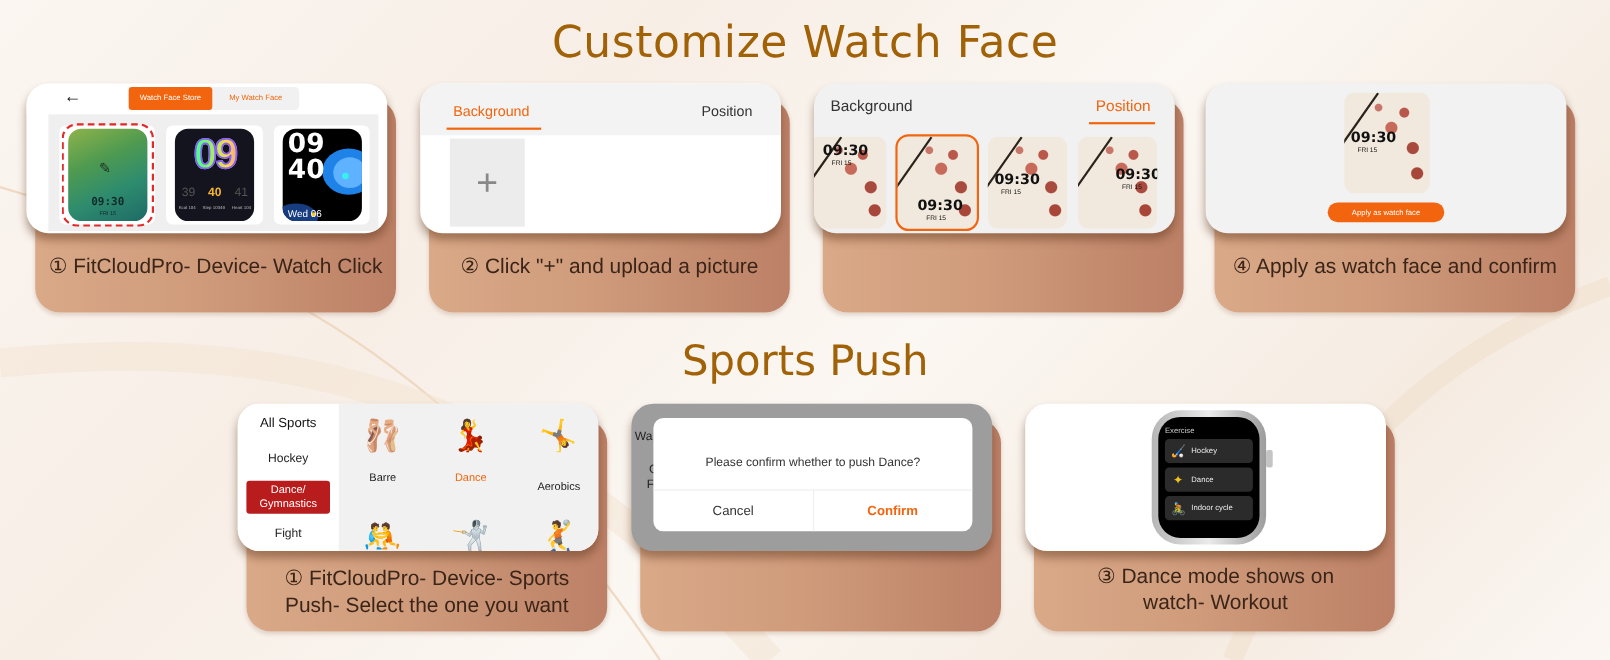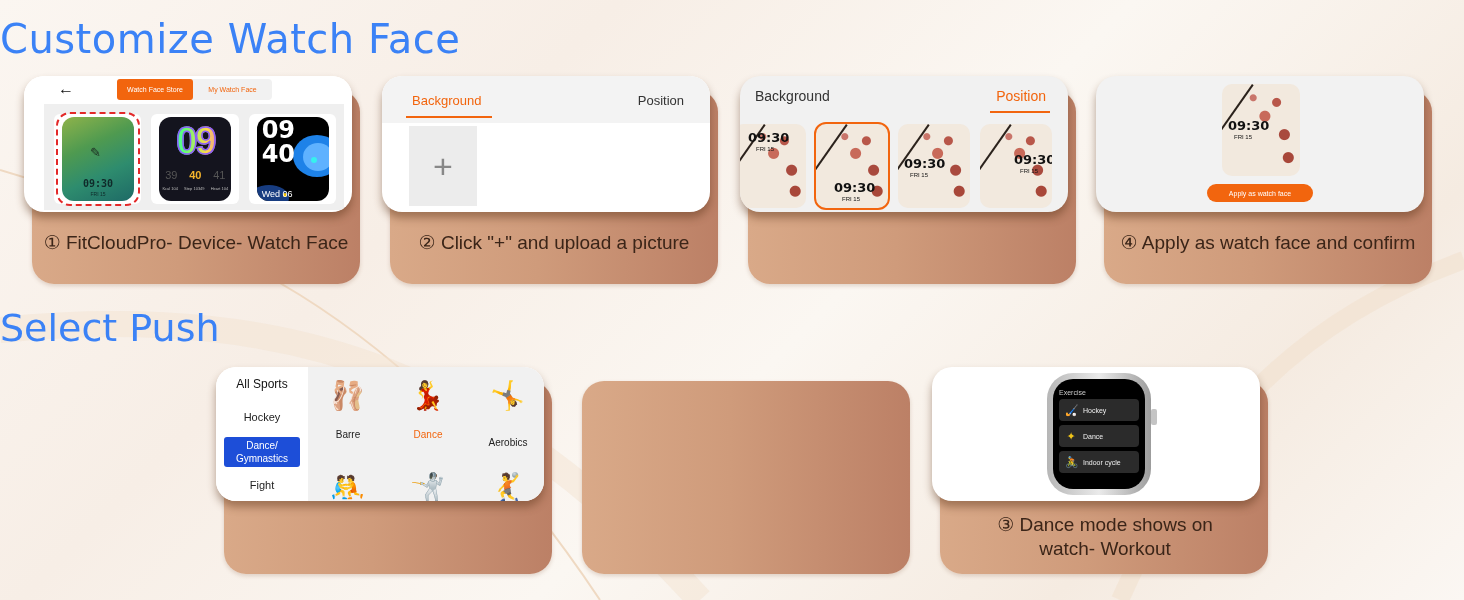--- a/index.html
+++ b/index.html
@@ -4,22 +4,22 @@
 <style>
   * { box-sizing: border-box; margin: 0; padding: 0; }
   html, body { width: 1464px; height: 600px; overflow: hidden; }
   body {
     font-family: "Liberation Sans", sans-serif;
     background: linear-gradient(135deg, #fbf6f1 0%, #f7eee6 30%, #fbf7f2 55%, #f5ebe1 80%, #fbf7f3 100%);
     position: relative;
   }
   .swoosh { position: absolute; pointer-events: none; }
   .section-title {
-    position: absolute; left: 0; width: 1464px; 
-    color: #3b82f6; font-family: "DejaVu Sans", sans-serif; font-weight: 400;
+    position: absolute; left: 0; width: 1464px; text-align: center;
+    color: #a16207; font-family: "DejaVu Sans", sans-serif; font-weight: 400;
   }
   #title-1 { top: 16px; font-size: 40px; letter-spacing: 0.5px; }
   #title-2 { top: 306px; font-size: 38px; }
 
   .step { position: absolute; }
   .step .base {
     position: absolute; left: 8px; right: 0; top: 14px; bottom: 0;
     border-radius: 22px;
     background: linear-gradient(90deg, #d9a988 0%, #cf9b7b 45%, #bc8066 100%);
     box-shadow: 0 2px 4px rgba(120,70,40,0.2);
@@ -92,21 +92,21 @@
   .blossom.sel { outline: 2px solid #f2650e; }
 
   
   .s4 { background:#f2f2f2 !important; }
   .s4 .apply { position:absolute; left: 111px; top: 108px; width: 106px; height: 18px; border-radius: 10px; background:#f2650e; color:#fff; font-size: 7px; display:flex; align-items:center; justify-content:center; }
 
   
   .p1 .side { position:absolute; left:0; top:0; width: 92px; height: 100%; background:#fff; }
   .p1 .side .it { position:absolute; width: 92px; text-align:center; font-size: 11px; color:#222; }
   .p1 .side .hd { top: 10px; font-size: 12px; font-weight:normal; color:#111; }
-  .p1 .side .sel { left: 8px; width: 76px; height: 30px; top: 70px; background:#1d4ed8; color:#fff; border-radius: 3px; font-size: 10px; line-height: 13px; padding-top:2px; }
+  .p1 .side .sel { left: 8px; width: 76px; height: 30px; top: 70px; background:#b91c1c; color:#fff; border-radius: 3px; font-size: 10px; line-height: 13px; padding-top:2px; }
   .p1 .main { position:absolute; left: 92px; top:0; right:0; height:100%; background:#f1f1f1; }
   .p1 .sp { position:absolute; width: 80px; text-align:center; font-size: 10px; color:#222; }
   .p1 .fig { position:absolute; font-size: 28px; width: 80px; text-align:center; }
 
   
   .p2 { background:#9d9d9d !important; }
   .p2 .peek { position:absolute; left: 3px; font-size: 11px; color:#222; }
   .p2 .dialog { position:absolute; left: 20px; top: 13px; width: 290px; height: 103px; background:#fff; border-radius: 9px; }
   .p2 .msg { position:absolute; top: 35px; width:100%; text-align:center; font-size: 11px; color:#333; }
   .p2 .hr { position:absolute; top: 65px; left:0; right:0; height:1px; background:#eee; }
@@ -177,21 +177,21 @@
           <div class="cloud2"></div>
           <div class="dot"></div>
           <div class="cloud3"></div>
           <div class="dot2"></div>
           <div class="h"><span>09</span><br><span>40</span></div>
           <div class="day">Wed  06</div>
         </div>
       </div>
     </div>
   </div>
-  <div class="caption" style="top:155px;">① FitCloudPro- Device- Watch Face</div>
+  <div class="caption" style="top:155px;">① FitCloudPro- Device- Watch Click</div>
 </div>
 
 <div class="step" style="left:382px;top:76px;width:336px;height:208px;">
   <div class="base"></div>
   <div class="screen s2" style="height:136px;">
     <div class="tabs">
       <span class="tab bg">Background</span>
       <span class="tab pos">Position</span>
       <div class="ul"></div>
     </div>
@@ -239,21 +239,21 @@
     <div class="blossom" style="position:absolute;left:126px;top:8px;width:78px;height:92px;">
         <div class="branch"></div>
       <span class="tm" style="left:6px;top:34px;">09:30</span>
       <span class="dt" style="left:12px;top:50px;">FRI 15</span>
       </div>
     <div class="apply">Apply as watch face</div>
   </div>
   <div class="caption" style="top:155px;">④ Apply as watch face and confirm</div>
 </div>
 
-<h2 id="title-2" class="section-title">Select Push</h2>
+<h2 id="title-2" class="section-title">Sports Push</h2>
 
 <div class="step" style="left:216px;top:367px;width:336px;height:207px;">
   <div class="base"></div>
   <div class="screen p1" style="height:134px;">
     <div class="side">
       <div class="it hd">All Sports</div>
       <div class="it" style="top:44px;">Hockey</div>
       <div class="it sel">Dance/ Gymnastics</div>
       <div class="it" style="top:112px;">Fight</div>
     </div>
@@ -262,24 +262,37 @@
       <div class="sp" style="left:0;top:62px;">Barre</div>
       <div class="fig" style="left:80px;top:12px;color:#2bb56b;">💃</div>
       <div class="sp" style="left:80px;top:62px;color:#f2650e;">Dance</div>
       <div class="fig" style="left:160px;top:12px;color:#d94bd0;">🤸</div>
       <div class="sp" style="left:160px;top:70px;">Aerobics</div>
       <div class="fig" style="left:0;top:104px;color:#d64ad6;">🤼</div>
       <div class="fig" style="left:80px;top:104px;color:#e8302c;">🤺</div>
       <div class="fig" style="left:160px;top:104px;color:#f5a623;">🤾</div>
     </div>
   </div>
+  <div class="caption" style="top:148px;left:20px;right:12px;">① FitCloudPro- Device- Sports Push- Select the one you want</div>
 </div>
 
 <div class="step" style="left:574px;top:367px;width:336px;height:207px;">
   <div class="base"></div>
+  <div class="screen p2" style="height:134px;">
+    <span class="peek" style="top:24px;">Wa</span>
+    <span class="peek" style="top:54px;left:16px;">C</span>
+    <span class="peek" style="top:68px;left:14px;">F</span>
+    <div class="dialog">
+      <div class="msg">Please confirm whether to push Dance?</div>
+      <div class="hr"></div>
+        <div class="vr"></div>
+      <div class="btn cancel">Cancel</div>
+      <div class="btn confirm">Confirm</div>
+    </div>
+  </div>
 </div>
 
 <div class="step" style="left:932px;top:367px;width:336px;height:207px;">
   <div class="base"></div>
   <div class="screen" style="height:134px;">
     <div class="watch">
       <div class="crown"></div>
       <div class="face">
         <div class="hd">Exercise</div>
         <div class="row">

